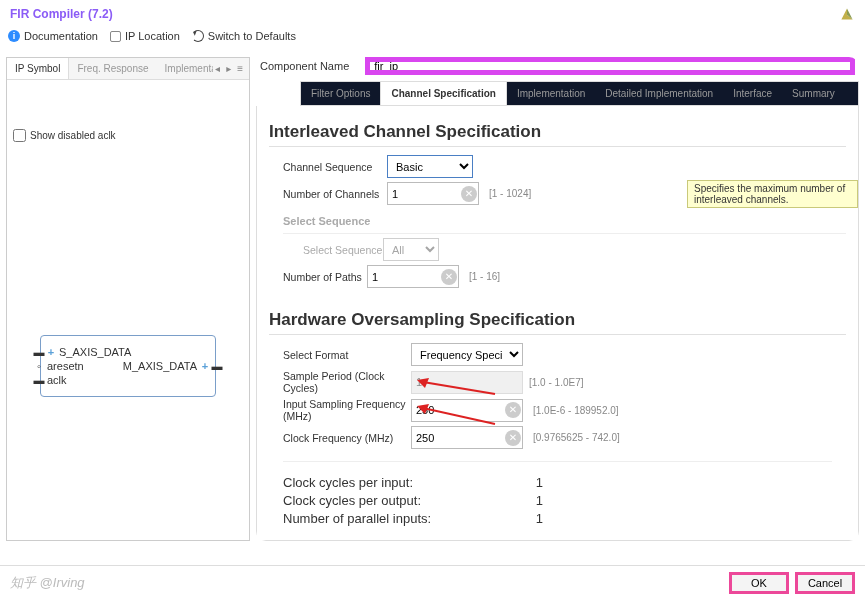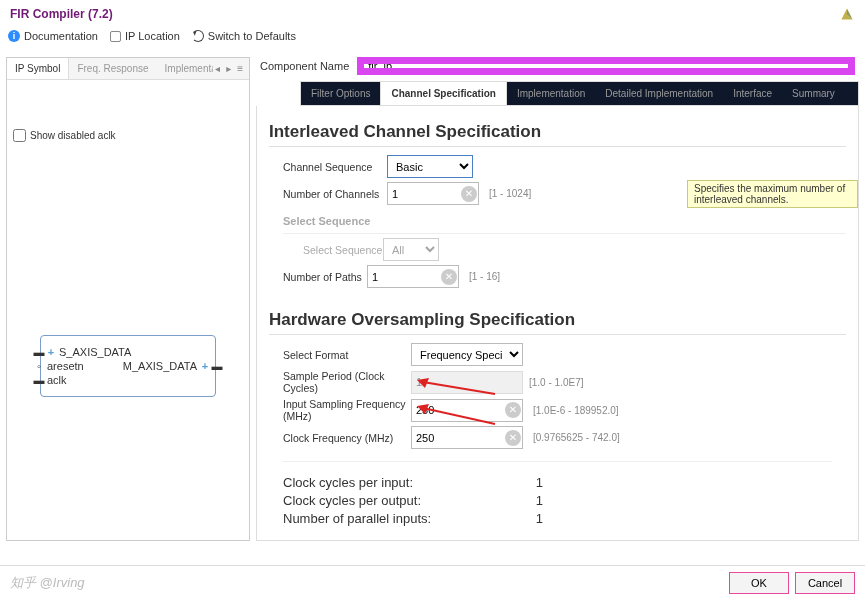--- a/index.html
+++ b/index.html
@@ -13,21 +13,21 @@
     height: 600px;
     position: relative;
     overflow: hidden;
   }
   .titlebar {
     padding: 6px 10px 4px;
     display: flex;
     justify-content: space-between;
     align-items: center;
   }
-  .titlebar .title { font-weight: bold; color: #701a75; font-size: 12px; }
+  .titlebar .title { font-weight: bold; color: #8b5cf6; font-size: 12px; }
   .logo { width: 16px; height: 16px; }
   .toolbar {
     padding: 4px 8px 8px;
     display: flex;
     gap: 12px;
     align-items: center;
     font-size: 11px;
     color: #333;
     border-bottom: 1px solid #fff;
   }
@@ -92,33 +92,35 @@
   }
   .ip-row { display: flex; align-items: center; gap: 4px; margin: 2px 0; }
   .port-mark { width: 8px; height: 8px; display: inline-flex; align-items: center; justify-content: center; font-weight: bold; color: #5aa0d8; }
   .ip-row .spacer { flex: 1; }
 
   .right-panel {
     flex: 1;
     display: flex;
     flex-direction: column;
     overflow: hidden;
+    border-radius: 10px;
   }
   .comp-name-row {
     display: flex;
     align-items: center;
     gap: 8px;
     padding: 0 4px 6px;
   }
   .comp-name-row input {
     flex: 1;
-    border: 7px solid #d946ef;
+    border: 5px solid #d946ef;
     padding: 2px 4px;
     font-size: 11px;
     height: 18px;
+    margin-left: 8px;
   }
   .config-tabs {
     display: flex;
     background: #0f172a;
     border: 1px solid #ddd;
     font-size: 10px;
     margin-left: 44px;
   }
   .cfg-tab {
     padding: 6px 10px;
@@ -208,21 +210,21 @@
     padding: 6px 10px;
     display: flex;
     justify-content: space-between;
     align-items: center;
     background: #fff;
   }
   .footer .btns { display: flex; gap: 6px; }
   .footer button {
     min-width: 60px;
     height: 22px;
-    border: 1px solid #ec4899;
+    border: 3px solid #ec4899;
     background: #f4f4f4;
     font-size: 11px;
     cursor: pointer;
   }
   .watermark { color: #bbb; font-size: 13px; font-style: italic; }
 </style>
 </head>
 <body>
 
 <div class="titlebar">

